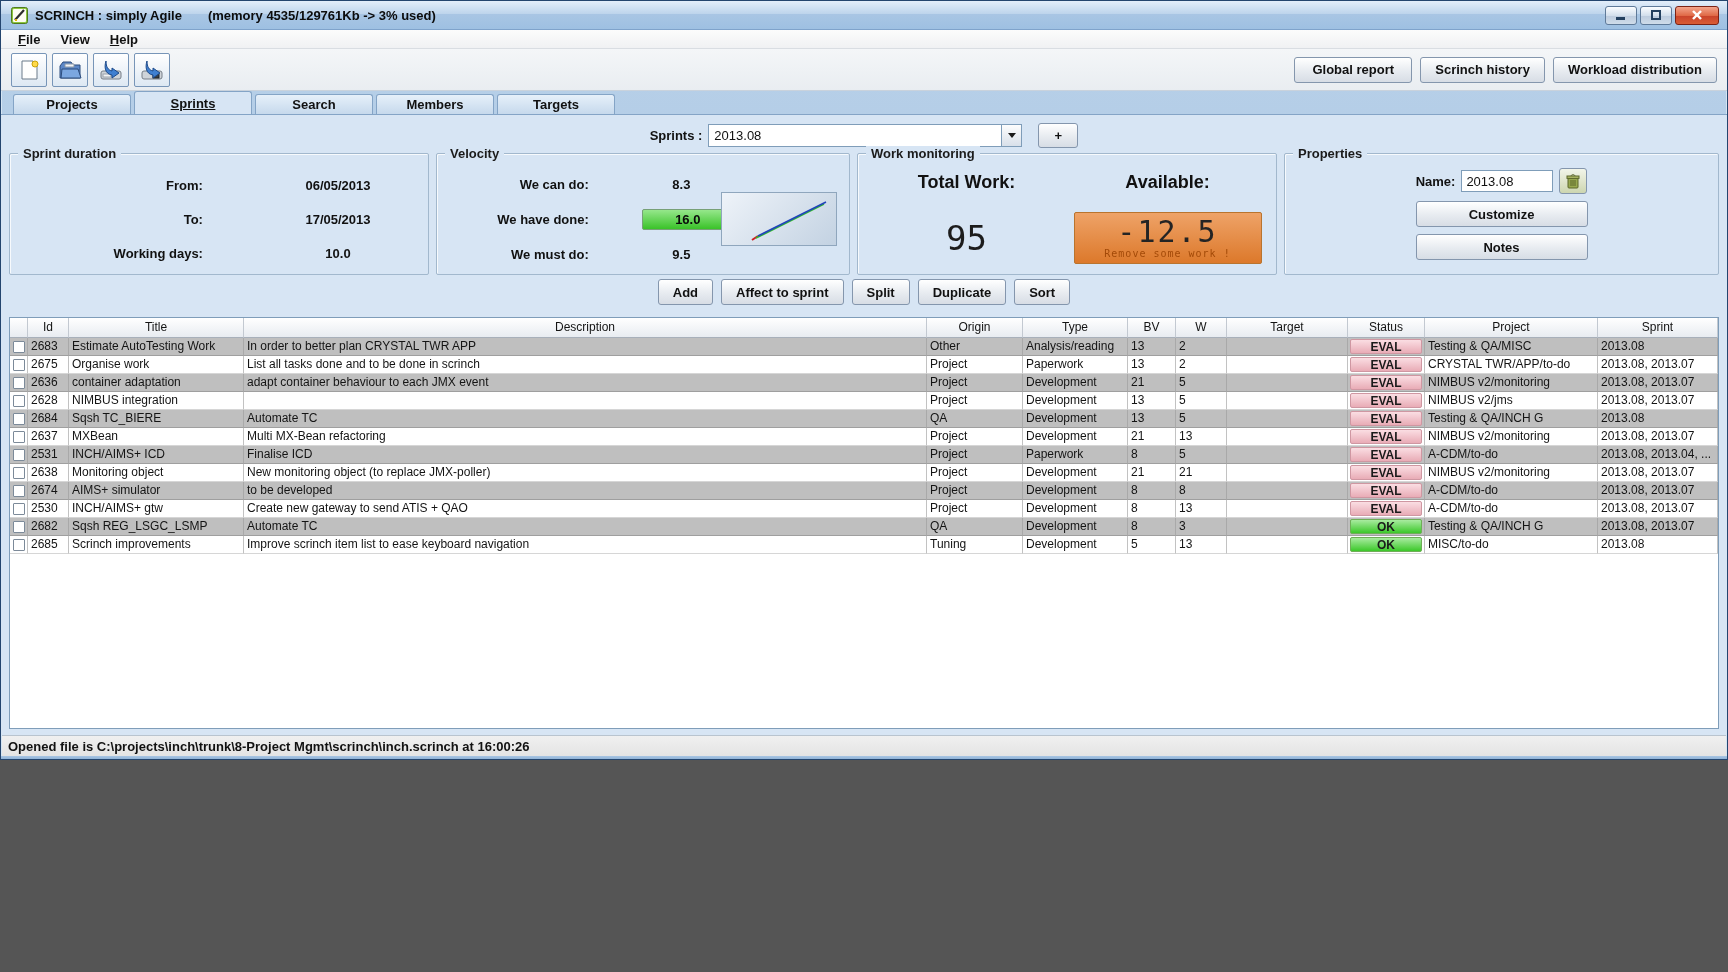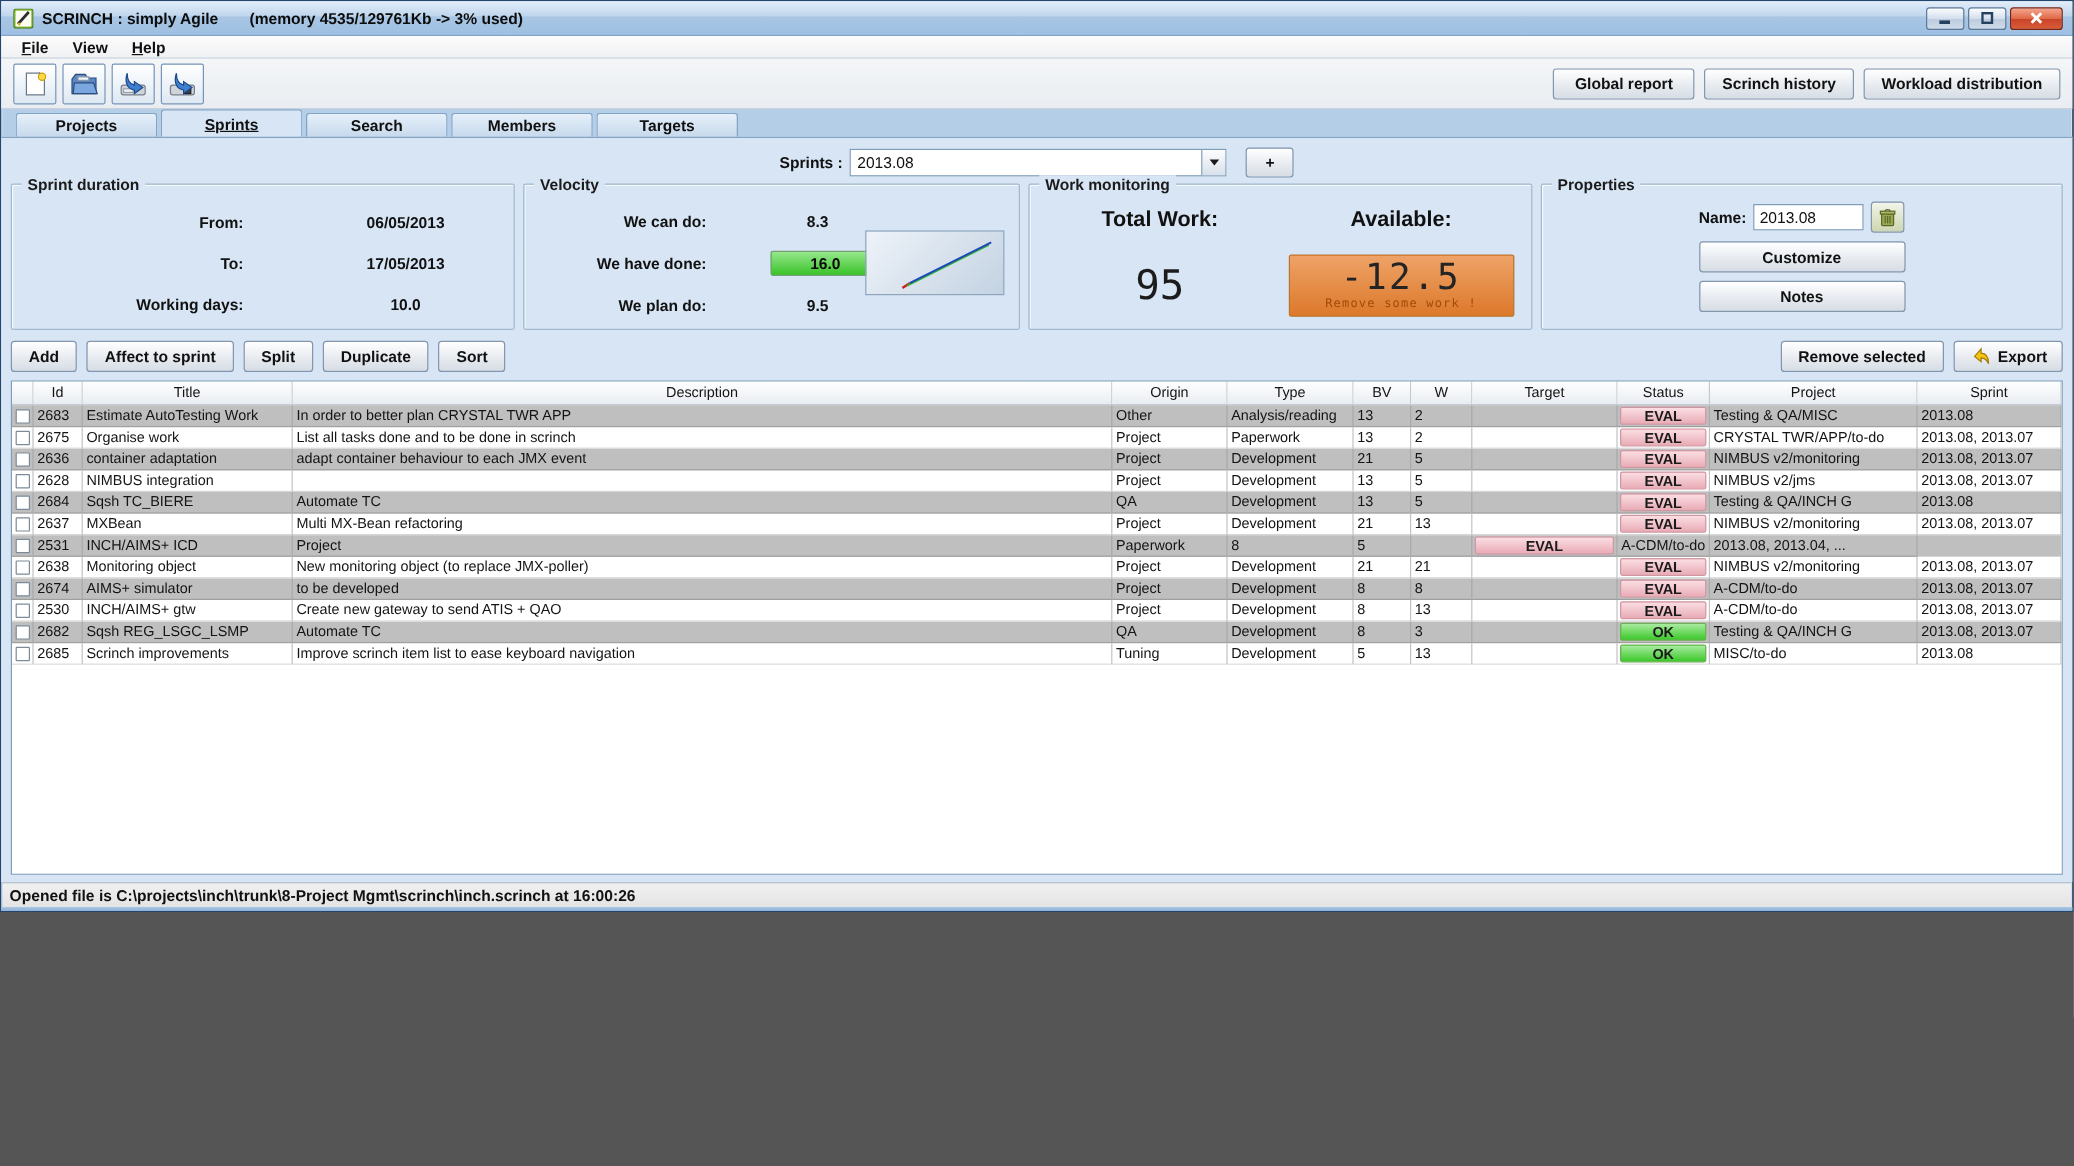--- a/index.html
+++ b/index.html
@@ -95,21 +95,21 @@
   .props-col { display:flex; flex-direction:column; align-items:center; gap:7px; }
   .name-row { display:flex; align-items:center; gap:6px; }
   .name-label { font-size:13px; font-weight:bold; color:#111; }
   .name-input { width:92px; height:22px; border:1px solid #7f9db9; background:#fff; font-size:13px; padding:0 4px;
                 font-family:"Liberation Sans",sans-serif; color:#111; }
   .trash-btn { width:28px; height:26px; border:1px solid #8496ad; border-radius:3px;
                background:linear-gradient(#f2f5e9,#cdd6b0); display:flex; align-items:center; justify-content:center; }
   .wide-btn { width:172px; }
 
   
-  .actions-row { height:36px; display:flex; align-items:center; gap:24px; margin-top:4px; }
+  .actions-row { height:36px; display:flex; align-items:center; gap:24px; margin-top:4px;flex-direction:column; }
   .actions-right { margin-left:auto; display:flex; gap:8px; }
   .export-btn { display:flex; align-items:center; gap:6px; padding:2px 12px; }
 
   
   .tablewrap { flex:1; margin-top:2px; margin-bottom:6px; border:1px solid #7f9db9; background:#fff;
                display:flex; flex-direction:column; overflow:hidden; }
   .tgrid { display:grid; grid-template-columns:18px 41px 175px 683px 96px 105px 48px 51px 121px 77px 173px 1fr; }
   .thead { height:20px; }
   .th { border-right:1px solid #c3c9d1; border-bottom:1px solid #a8b0ba;
         background:linear-gradient(#ffffff,#e8ecf1); font-size:12px; color:#141414; text-align:center;
@@ -268,21 +268,21 @@
         <div class="vel-left">
           <div class="frow">
               <span class="flabel">We can do:</span>
               <span class="fvalue">8.3</span>
             </div>
           <div class="frow">
               <span class="flabel">We have done:</span>
               <span class="done-badge">16.0</span>
             </div>
           <div class="frow">
-              <span class="flabel">We plan do:</span>
+              <span class="flabel">We must do:</span>
               <span class="fvalue">9.5</span>
             </div>
         </div>
         <div class="vel-chart">
           <svg width="114" height="52" viewBox="0 0 114 52">
               <line x1="30" y1="47" x2="36" y2="43" stroke="#cc2222" stroke-width="2"></line>
               <line x1="34" y1="45" x2="102" y2="11" stroke="#2db82d" stroke-width="1.6"></line>
               <line x1="36" y1="43" x2="104" y2="9" stroke="#2244bb" stroke-width="1.6"></line>
             </svg>
         </div>
@@ -470,20 +470,21 @@
             </span>
             <span class="td c-project">NIMBUS v2/monitoring</span>
             <span class="td c-sprint">2013.08, 2013.07</span>
           </div>
           <div class="tr tgrid odd">
             <span class="td ccheck">
               <span class="cb"></span>
             </span>
             <span class="td c-id">2531</span>
             <span class="td c-title">INCH/AIMS+ ICD</span>
+            <span class="td c-description">Finalise ICD</span>
             <span class="td c-origin">Project</span>
             <span class="td c-type">Paperwork</span>
             <span class="td c-bv">8</span>
             <span class="td c-w">5</span>
             <span class="td c-target"></span>
             <span class="td c-status cstatus">
               <span class="badge eval">EVAL</span>
             </span>
             <span class="td c-project">A-CDM/to-do</span>
             <span class="td c-sprint">2013.08, 2013.04, ...</span>

